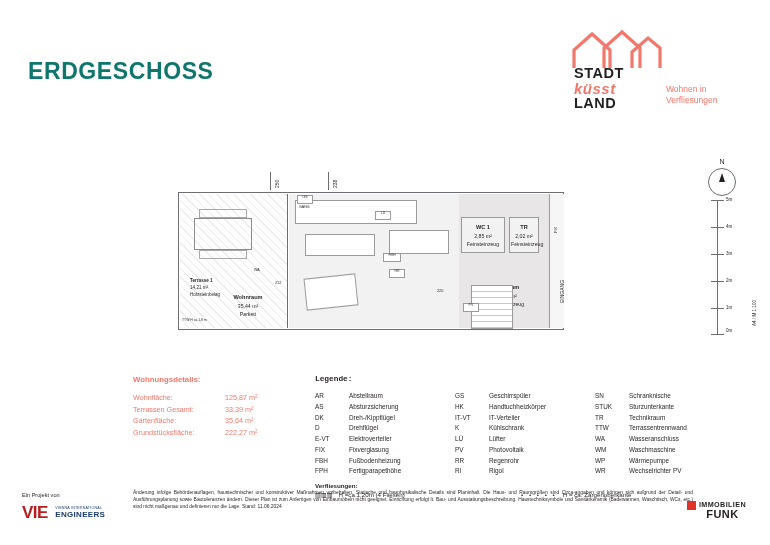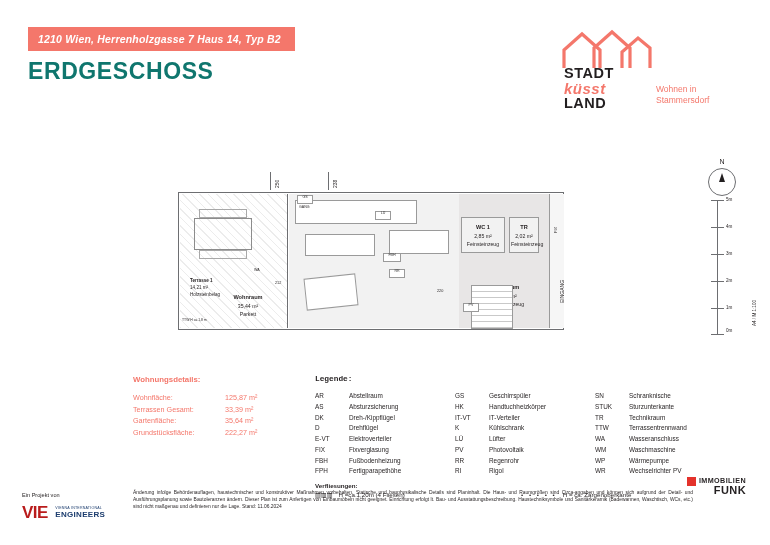--- a/index.html
+++ b/index.html
@@ -42,21 +42,21 @@
     top: 58px;
     font-size: 23px;
     font-weight: bold;
     color: #0f766e;
     letter-spacing: 0.6px;
   }
 
   
   .logo-wrap {
     position: absolute;
-    right: 30px;
+    right: 20px;
     top: 28px;
     width: 180px;
     height: 84px;
   }
   .logo-mark {
     position: absolute;
     left: 0; top: 0;
     width: 92px;
     height: 42px;
   }
@@ -443,22 +443,22 @@
     vertical-align: middle;
     margin-left: 3px;
     line-height: 1.05;
   }
   .vie-logo .vtxt .l1 { font-size: 3.6px; color: #1b3c6e; letter-spacing: 0.2px; }
   .vie-logo .vtxt .l2 { font-size: 8px; font-weight: bold; color: #1b3c6e; letter-spacing: 0.3px; }
 
   .funk-logo {
     position: absolute;
     right: 24px;
-    top: 476px;
-    text-align: right;
+    top: 500px;
+    text-align: center;
   }
   .funk-logo .fl1 {
     font-size: 7.2px;
     font-weight: bold;
     color: #231f20;
     letter-spacing: 0.4px;
   }
   .funk-logo .fl2 {
     font-size: 11px;
     font-weight: bold;
@@ -473,37 +473,36 @@
     width: 9px;
     height: 9px;
     background: #e4322b;
   }
 </style>
 </head>
 <body>
 
 <div class="page">
 
-  <div class="addr-bar">1210 Wien, Herrenholzgasse 7 Haus 14, Typ B2</div>
   <div class="floor-title">ERDGESCHOSS</div>
 
   <div class="logo-wrap">
     <svg class="logo-mark" viewBox="0 0 92 42">
       <path d="M4 40 L4 22 L22 6 L40 22 L40 40" fill="none" stroke="#f4776b" stroke-width="3.2"></path>
       <path d="M34 40 L34 20 L52 4 L70 20 L70 40" fill="none" stroke="#f4776b" stroke-width="3.2"></path>
       <path d="M62 40 L62 24 L78 10 L90 20 L90 40" fill="none" stroke="#f4776b" stroke-width="3.2"></path>
     </svg>
     <div class="logo-text">
       <div>STADT</div>
       <div class="kuesst">küsst</div>
       <div>LAND</div>
     </div>
     <div class="logo-side">
       <div>Wohnen in</div>
-      <div>Stammersdorf</div>
+      <div>Verfliesungen</div>
     </div>
   </div>
 
   <div class="plan-area">
 
     <div class="dim-line" style="left:92px; top:4px; width:1px; height:18px;"></div>
     <div class="dim-line" style="left:150px; top:4px; width:1px; height:18px;"></div>
     <div class="vert-text" style="left:96px; top:20px;">250</div>
     <div class="vert-text" style="left:154px; top:20px;">238</div>
 

